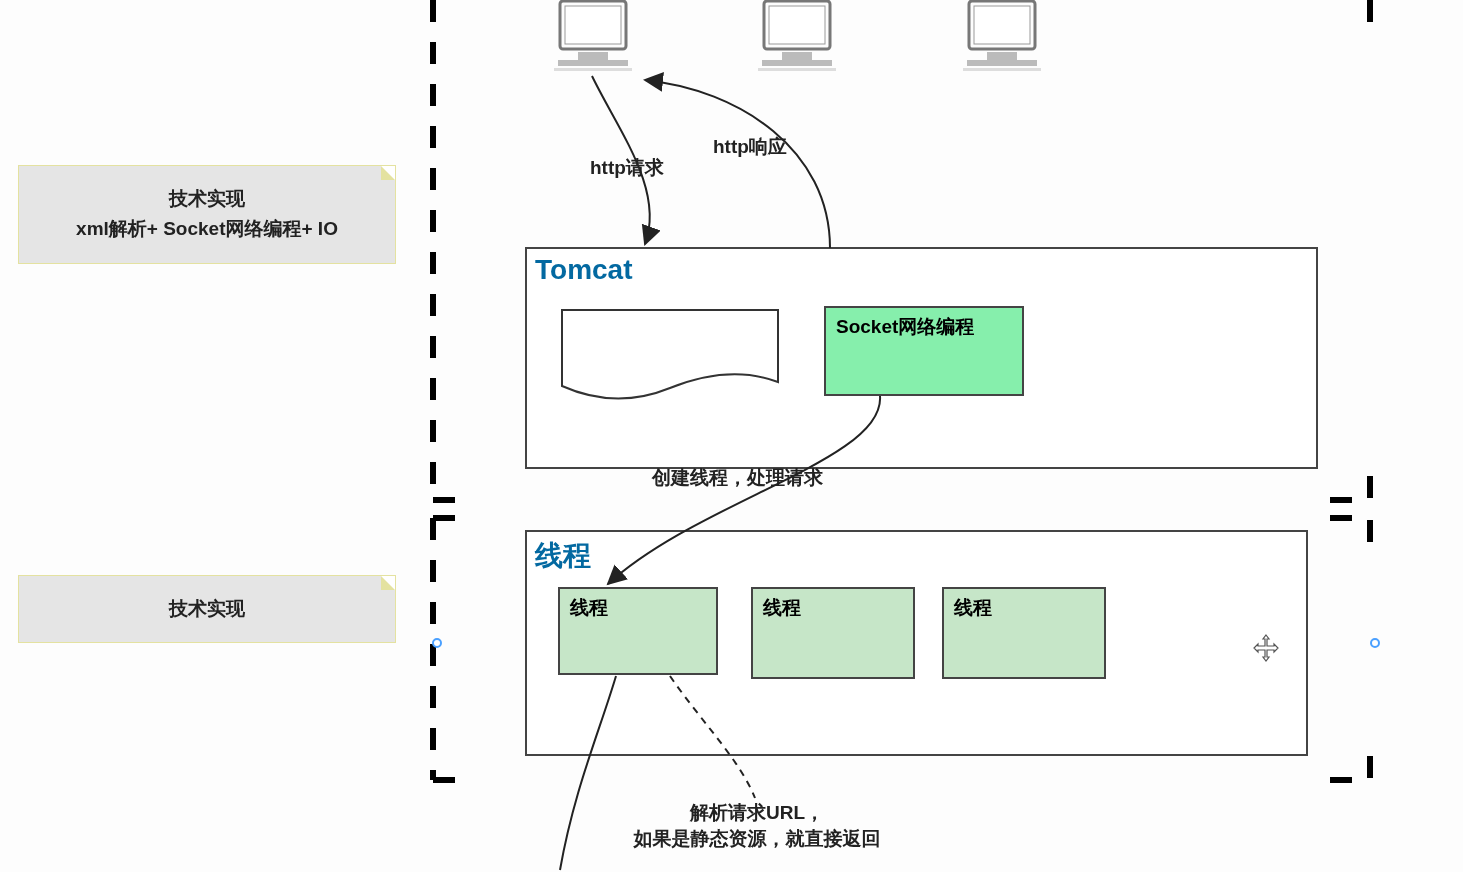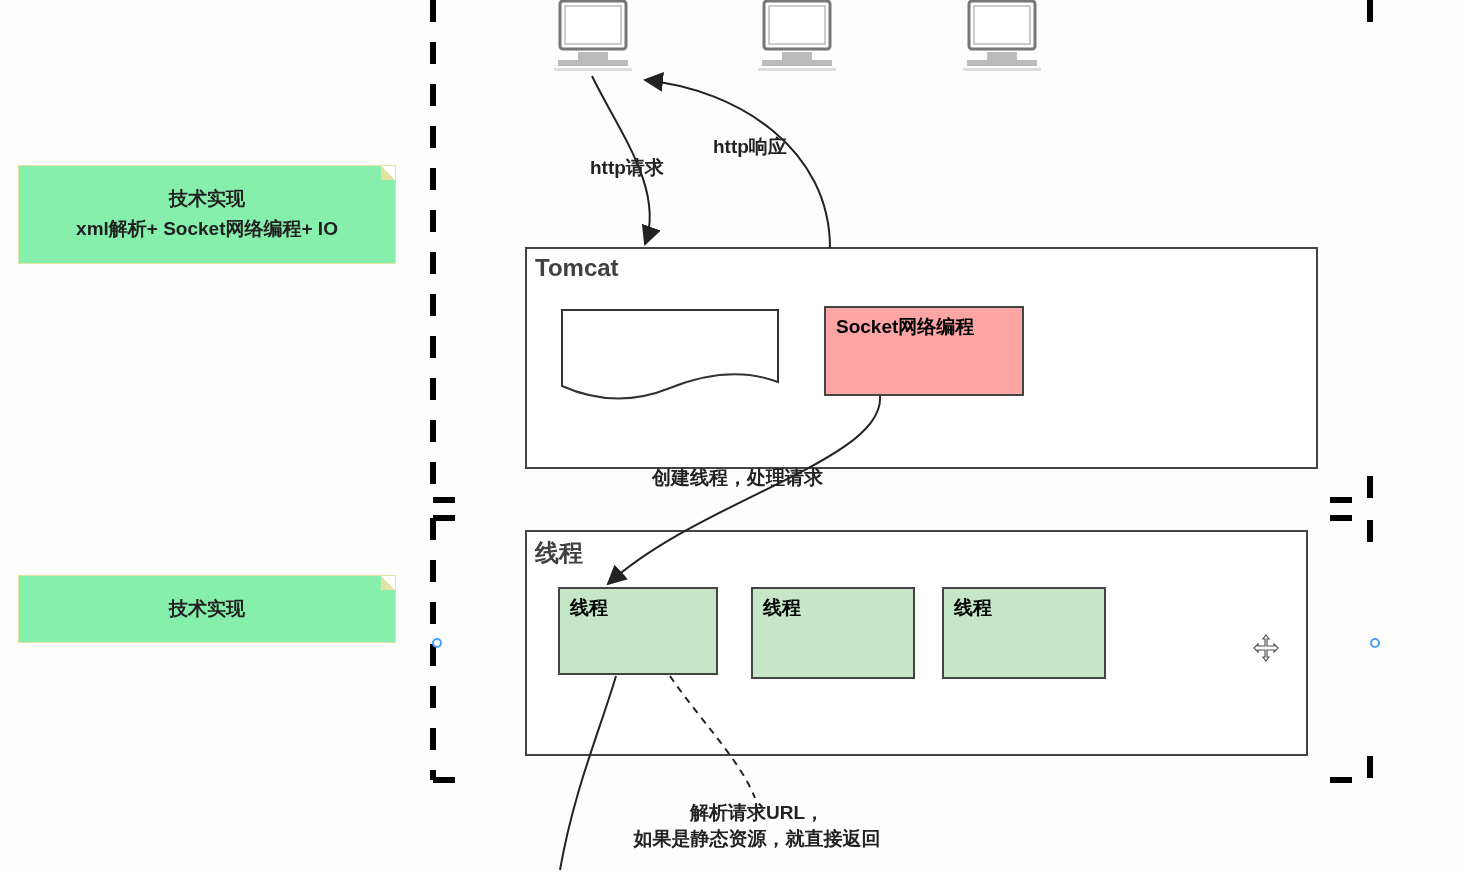--- a/index.html
+++ b/index.html
@@ -6,21 +6,21 @@
   body {
     width: 1463px;
     height: 872px;
     background: #fdfdfd;
     font-family: "Microsoft YaHei", "PingFang SC", sans-serif;
     position: relative;
     overflow: hidden;
   }
   .note {
     position: absolute;
-    background: #86efac;
+    background: #e5e5e5;
     border: 1px solid #e4e2a0;
     padding: 18px 20px;
     font-size: 19px;
     font-weight: 600;
     color: #222;
     text-align: center;
     line-height: 1.6;
   }
   .note::after {
     content: "";
@@ -34,41 +34,41 @@
   }
   .tomcat-container {
     position: absolute;
     border: 2px solid #444;
     background: #fff;
   }
   .container-label {
     position: absolute;
     top: 5px;
     left: 8px;
-    font-size: 24px;
+    font-size: 28px;
     font-weight: 700;
-    color: #404040;
+    color: #0369a1;
   }
   .web-xml-shape {
     position: absolute;
     width: 220px;
     height: 94px;
   }
   .web-xml-svg { position: absolute; top:0; left:0; }
   .web-xml-text {
     position: relative;
     text-align: center;
     padding-top: 22px;
     font-size: 18px;
     font-weight: 600;
     line-height: 1.4;
   }
   .socket-box {
     position: absolute;
-    background: #fca5a5;
+    background: #86efac;
     border: 2px solid #444;
     font-size: 19px;
     font-weight: 700;
     padding: 6px 10px;
   }
   .thread-box {
     position: absolute;
     background: #c6e6c8;
     border: 2px solid #444;
     font-size: 19px;

